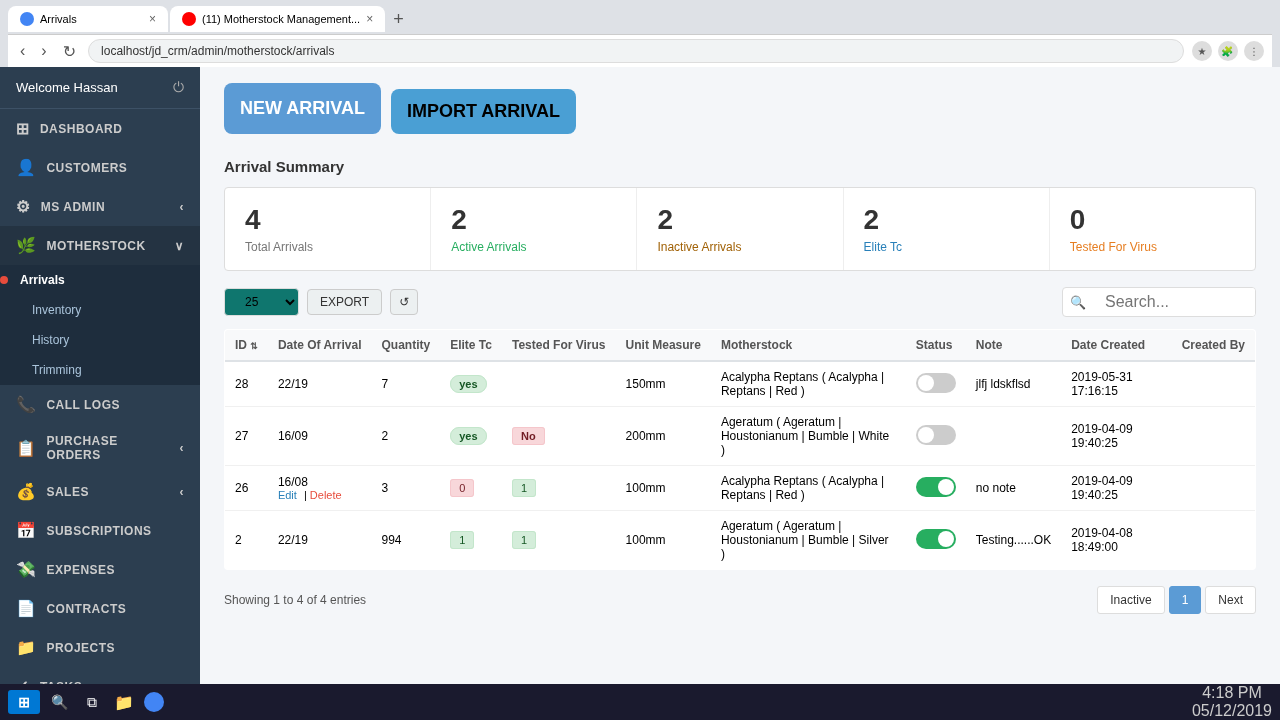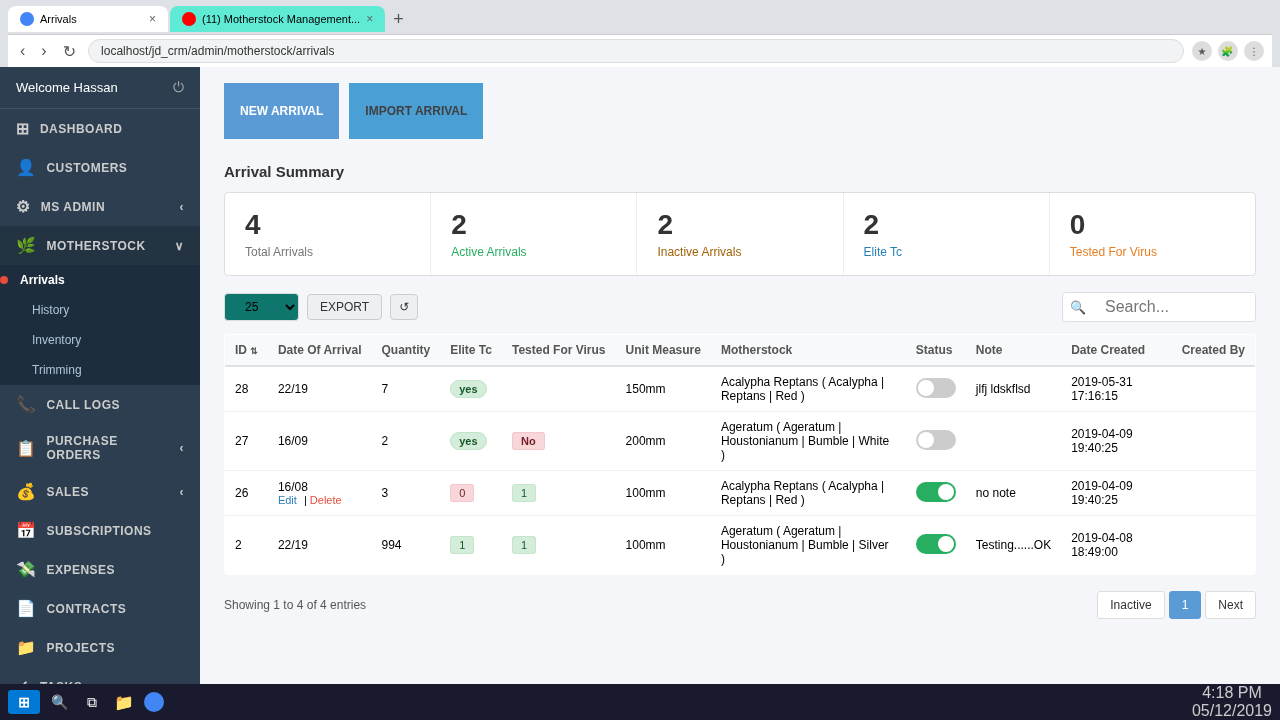--- a/index.html
+++ b/index.html
@@ -3,21 +3,21 @@
   <meta charset="utf-8">
   <style>
     * { box-sizing: border-box; margin: 0; padding: 0; }
     body { font-family: Arial, sans-serif; font-size: 13px; background: #f4f6f9; display: flex; flex-direction: column; height: 720px; overflow: hidden; }
 
     
     .browser-chrome { background: #dee1e6; padding: 6px 8px 0; display: flex; flex-direction: column; }
     .browser-tabs { display: flex; gap: 2px; align-items: flex-end; }
     .browser-tab { background: #fff; border-radius: 8px 8px 0 0; padding: 6px 12px; font-size: 12px; display: flex; align-items: center; gap: 6px; min-width: 160px; max-width: 220px; }
     .browser-tab.active { background: #fff; }
-    .browser-tab.inactive { background: #5eead4; }
+    .browser-tab.inactive { background: #ffffff; }
     .browser-tab .tab-favicon { width: 14px; height: 14px; border-radius: 50%; background: #4285f4; flex-shrink: 0; }
     .browser-tab .tab-favicon.yt { background: #ff0000; }
     .browser-tab .tab-title { font-size: 11px; white-space: nowrap; overflow: hidden; text-overflow: ellipsis; flex: 1; }
     .browser-tab .tab-close { font-size: 12px; color: #666; cursor: pointer; flex-shrink: 0; }
     .tab-new { background: none; border: none; font-size: 18px; padding: 0 6px; cursor: pointer; color: #555; align-self: center; }
     .browser-addressbar { background: #fff; display: flex; align-items: center; padding: 4px 8px; gap: 8px; border-top: 1px solid #ccc; margin-top: 2px; }
     .browser-nav-btn { background: none; border: none; font-size: 16px; color: #555; cursor: pointer; padding: 0 4px; }
     .browser-url { flex: 1; background: #f1f3f4; border: 1px solid #ddd; border-radius: 20px; padding: 4px 12px; font-size: 12px; color: #333; }
     .browser-actions { display: flex; gap: 6px; align-items: center; }
     .browser-action-icon { width: 20px; height: 20px; border-radius: 50%; background: #ddd; display: flex; align-items: center; justify-content: center; font-size: 10px; color: #555; cursor: pointer; }
@@ -41,23 +41,23 @@
     .sidebar-subitem.active { color: #fff; font-weight: bold; }
     .motherstock-section { position: relative; }
     .arrivals-row { position: relative; display: flex; align-items: center; }
     .arrivals-row .active-dot { width: 8px; height: 8px; background: #e74c3c; border-radius: 50%; position: absolute; left: 0; }
 
     
     .main-content { flex: 1; overflow-y: auto; background: #f4f6f9; padding: 0; }
     .content-area { padding: 16px 24px; }
 
     
-    .btn { padding: 21px 16px; border: none; border-radius: 0; cursor: pointer; font-size: 12px; font-weight: bold; }
+    .btn { padding: 12px 16px; border: none; border-radius: 8px; cursor: pointer; font-size: 18px; font-weight: bold; }
     .btn-primary { background: #5b9bd5; color: #fff; }
-    .btn-secondary { background: #4a9fd4; color: #404040; }
+    .btn-secondary { background: #4a9fd4; color: #000000; margin-top: 6px; }
 
     
     .summary-section { margin-top: 24px; }
     .summary-title { font-size: 15px; font-weight: bold; color: #333; margin-bottom: 12px; }
     .summary-cards { display: flex; gap: 0; border: 1px solid #ddd; border-radius: 4px; background: #fff; overflow: hidden; margin-bottom: 16px; }
     .summary-card { flex: 1; padding: 16px 20px; border-right: 1px solid #eee; }
     .summary-card:last-child { border-right: none; }
     .summary-card .num { font-size: 28px; font-weight: bold; color: #333; }
     .summary-card .label { font-size: 12px; color: #777; margin-top: 4px; }
     .summary-card .label.green { color: #27ae60; }
@@ -176,24 +176,24 @@
         <span>∨</span>
       </div>
       <div class="sidebar-subsection">
         <div class="arrivals-row">
           <div class="active-dot"></div>
           <div class="sidebar-subitem active" style="padding-left:20px;">
             <span>Arrivals</span>
           </div>
         </div>
         <div class="sidebar-subitem">
+          <span>Inventory</span>
+        </div>
+        <div class="sidebar-subitem">
           <span>History</span>
-        </div>
-        <div class="sidebar-subitem">
-          <span>Inventory</span>
         </div>
         <div class="sidebar-subitem">
           <span>Trimming</span>
         </div>
       </div>
     </div>
 
     <div class="sidebar-item">
       <span class="s-icon">📞</span>
       <span>CALL LOGS</span>

